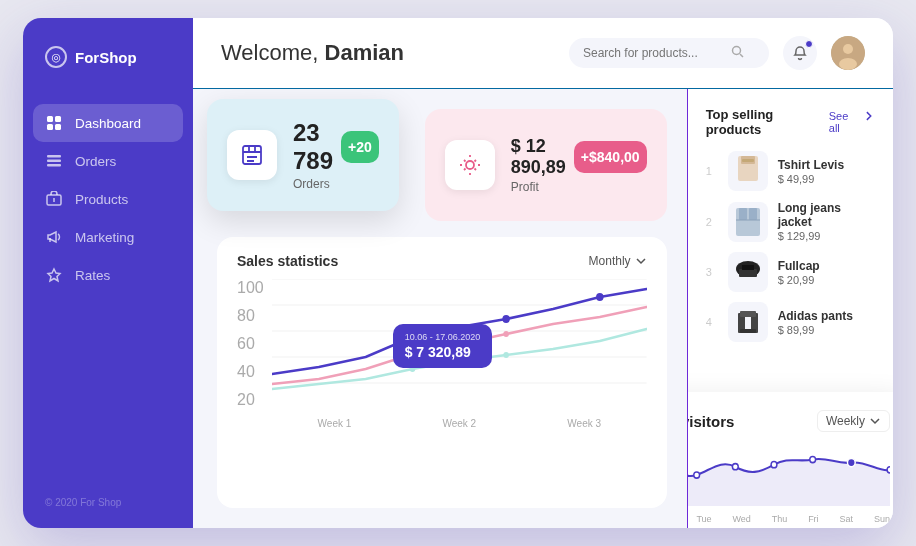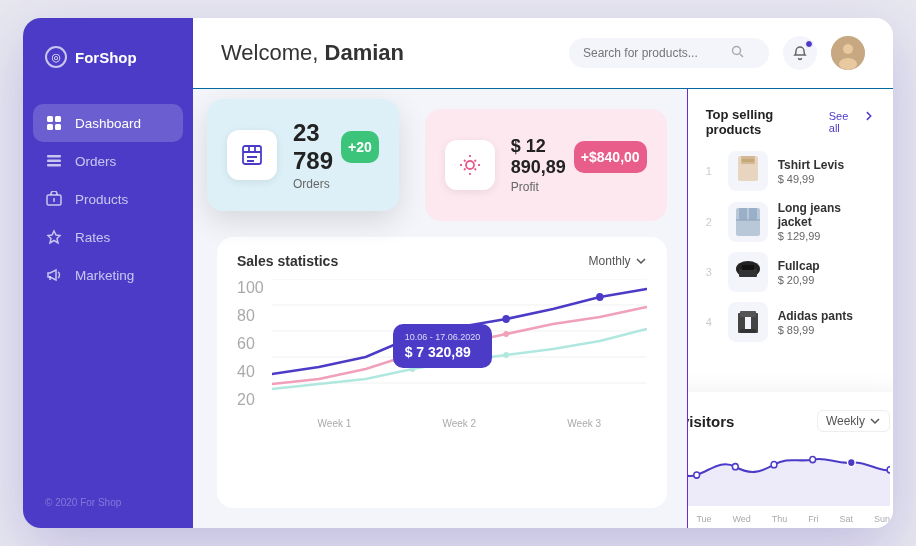--- a/index.html
+++ b/index.html
@@ -523,34 +523,34 @@
             <rect x="1" y="4" width="14" height="10" rx="1.5"></rect>
             <path d="M5 4V3a3 3 0 016 0v1"></path>
             <line x1="8" y1="7" x2="8" y2="11"></line>
           </svg>
         </span>
         <span>Products</span>
       </div>
       <div class="sidebar-item">
         <span class="sidebar-icon">
           <svg width="16" height="16" viewBox="0 0 16 16" fill="none" stroke="currentColor" stroke-width="1.5">
-            <polygon points="8,2 10,6 14,6.5 11,9.5 12,14 8,11.5 4,14 5,9.5 2,6.5 6,6"></polygon>
-          </svg>
-        </span>
-        <span>Rates</span>
-      </div>
-      <div class="sidebar-item">
-        <span class="sidebar-icon">
-          <svg width="16" height="16" viewBox="0 0 16 16" fill="none" stroke="currentColor" stroke-width="1.5">
             <path d="M2 6h2l6-3v10l-6-3H2V6z"></path>
             <path d="M4 9v4"></path>
             <path d="M12 5c1 0.5 1.5 1.5 1.5 3S13 10.5 12 11"></path>
           </svg>
         </span>
         <span>Marketing</span>
+      </div>
+      <div class="sidebar-item">
+        <span class="sidebar-icon">
+          <svg width="16" height="16" viewBox="0 0 16 16" fill="none" stroke="currentColor" stroke-width="1.5">
+            <polygon points="8,2 10,6 14,6.5 11,9.5 12,14 8,11.5 4,14 5,9.5 2,6.5 6,6"></polygon>
+          </svg>
+        </span>
+        <span>Rates</span>
       </div>
     </nav>
     <div class="sidebar-footer">© 2020 For Shop</div>
   </div>
 
   <div class="main-content">
 
     <div class="header">
       <div class="header-title">
         <span>Welcome,</span>

